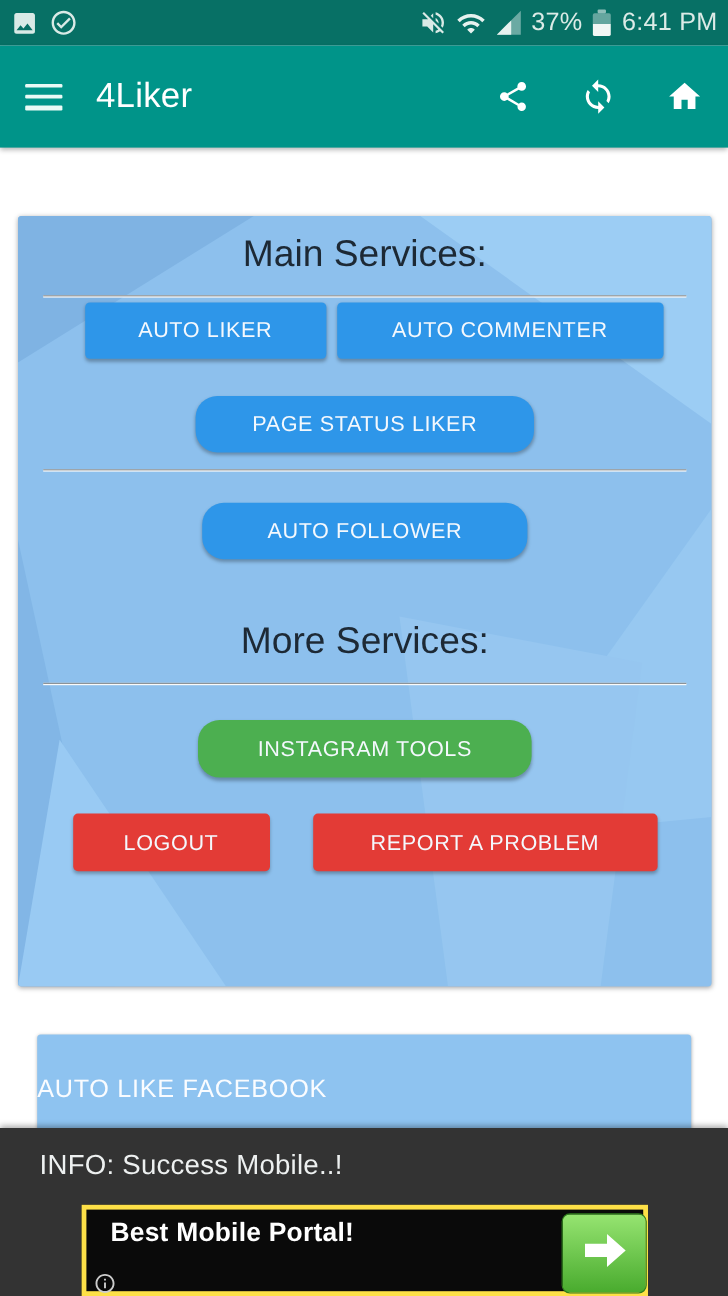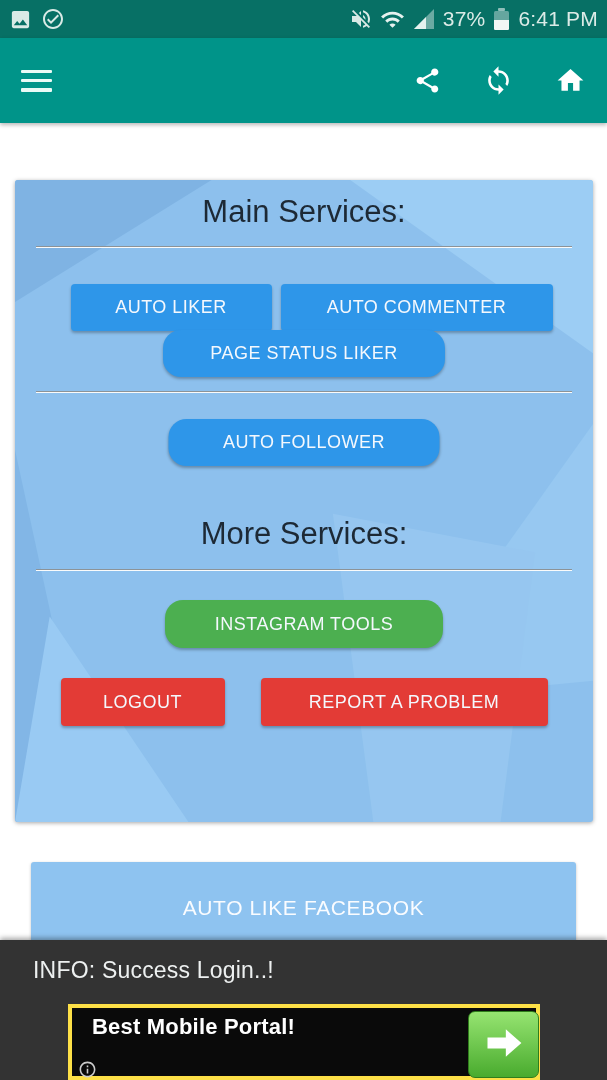--- a/index.html
+++ b/index.html
@@ -44,31 +44,31 @@
   .h-more { top:336px; }
   .divider { position:absolute; left:21px; right:21px; height:2px; background:#fafbfb; border-top:1px solid #8c9398; }
   .d1 { top:66px; } .d2 { top:211px; } .d3 { top:389px; }
   .btn { display:flex; align-items:center; justify-content:center;
     color:#f4f8fd; font-size:18px; letter-spacing:0.5px; border-radius:4px;
     box-shadow:0 2px 3px rgba(0,0,0,0.28); cursor:pointer; white-space:nowrap; }
   .btn-blue { background:#2e96e9; }
   .btn-green { background:#4caf50; }
   .btn-red { background:#e33b36; }
   .btn-row { position:absolute; left:0; width:100%; display:flex; justify-content:center; gap:9px; }
-  .row1 { top:104px;padding-left:15px; } .row1 .b1 { width:201px; height:47px; } .row1 .b2 { width:272px; height:47px; }
+  .row1 { top:72px;padding-left:15px; } .row1 .b1 { width:201px; height:47px; } .row1 .b2 { width:272px; height:47px; }
   .single { position:absolute; left:50%; transform:translateX(-50%);border-radius:18px; }
   .b-page { top:150px; width:282px; height:47px; }
   .b-follow { top:239px; width:271px; height:47px; }
   .b-insta { top:420px; width:278px; height:48px; }
   .row-bottom { top:498px;gap:36px; } .row-bottom .b1 { width:164px; height:48px; } .row-bottom .b2 { width:287px; height:48px; }
 
   
   .fb-card { position:absolute; left:31px; top:862px; width:545px; height:108px;
     background:#8ec3f0; border-radius:3px; box-shadow:0 1px 3px rgba(0,0,0,0.25);
-    text-align:center; cursor:pointer; }
+    cursor:pointer; }
   .fb-label { display:inline-block; margin-top:34px; color:#fafcff; font-size:21px; letter-spacing:0.6px; }
 
   
   .bottom-panel { position:absolute; left:0; top:940px; width:607px; height:140px;
     background:#333333; z-index:6; box-shadow:0 -2px 5px rgba(0,0,0,0.35); }
   .toast-message { position:absolute; left:33px; top:17px; font-size:23px; color:#edf0f0; letter-spacing:0.2px; }
   .ad-banner { position:absolute; left:68px; top:64px; width:472px; height:76px;
     background:#0a0a0a; border:4px solid #fde047; cursor:pointer; }
   .ad-title { position:absolute; left:20px; top:6px; color:#ffffff; font-size:22px; font-weight:bold; letter-spacing:0.2px; }
   .ad-info { position:absolute; left:6px; top:52px; }
@@ -121,20 +121,21 @@
       <span class="status-text">6:41 PM</span>
     </div>
   </div>
 
   <div class="app-bar">
     <div class="hamburger">
       <span></span>
         <span></span>
         <span></span>
     </div>
+    <div class="app-title">4Liker</div>
     <div class="appbar-actions">
       <span>
         <svg width="29" height="29" viewBox="0 0 24 24" fill="#ffffff">
             <path d="M18 16.08c-.76 0-1.44.3-1.96.77L8.91 12.7c.05-.23.09-.46.09-.7s-.04-.47-.09-.7l7.05-4.11c.54.5 1.25.81 2.04.81 1.66 0 3-1.34 3-3s-1.34-3-3-3-3 1.34-3 3c0 .24.04.47.09.7L8.04 9.81C7.5 9.31 6.79 9 6 9c-1.66 0-3 1.34-3 3s1.34 3 3 3c.79 0 1.5-.31 2.04-.81l7.12 4.16c-.05.21-.08.43-.08.65 0 1.61 1.31 2.92 2.92 2.92 1.61 0 2.92-1.31 2.92-2.92s-1.31-2.92-2.92-2.92z"></path>
           </svg>
       </span>
       <span>
         <svg width="31" height="31" viewBox="0 0 24 24" fill="#ffffff">
             <path d="M12 4V1L8 5l4 4V6c3.31 0 6 2.69 6 6 0 1.01-.25 1.97-.7 2.8l1.46 1.46C19.54 15.03 20 13.57 20 12c0-4.42-3.58-8-8-8zm0 14c-3.31 0-6-2.69-6-6 0-1.01.25-1.97.7-2.8L5.24 7.74C4.46 8.97 4 10.43 4 12c0 4.42 3.58 8 8 8v3l4-4-4-4v3z"></path>
           </svg>
@@ -178,21 +179,21 @@
         <div class="btn btn-red b2">REPORT A PROBLEM</div>
       </div>
     </div>
   </div>
 
   <div class="fb-card">
     <span class="fb-label">AUTO LIKE FACEBOOK</span>
   </div>
 
   <div class="bottom-panel">
-    <div class="toast-message">INFO: Success Login..!</div>
+    <div class="toast-message">INFO: Success Mobile..!</div>
 
     <div class="ad-banner">
       <div class="ad-title">Best Mobile Portal!</div>
       <span class="ad-info">
         <svg width="19" height="19" viewBox="0 0 24 24" fill="#cccccc">
             <path d="M11 7h2v2h-2zm0 4h2v6h-2zm1-9C6.48 2 2 6.48 2 12s4.48 10 10 10 10-4.48 10-10S17.52 2 12 2zm0 18c-4.41 0-8-3.59-8-8s3.59-8 8-8 8 3.59 8 8-3.59 8-8 8z"></path>
           </svg>
       </span>
       <div class="ad-arrow-btn">
         <span>

